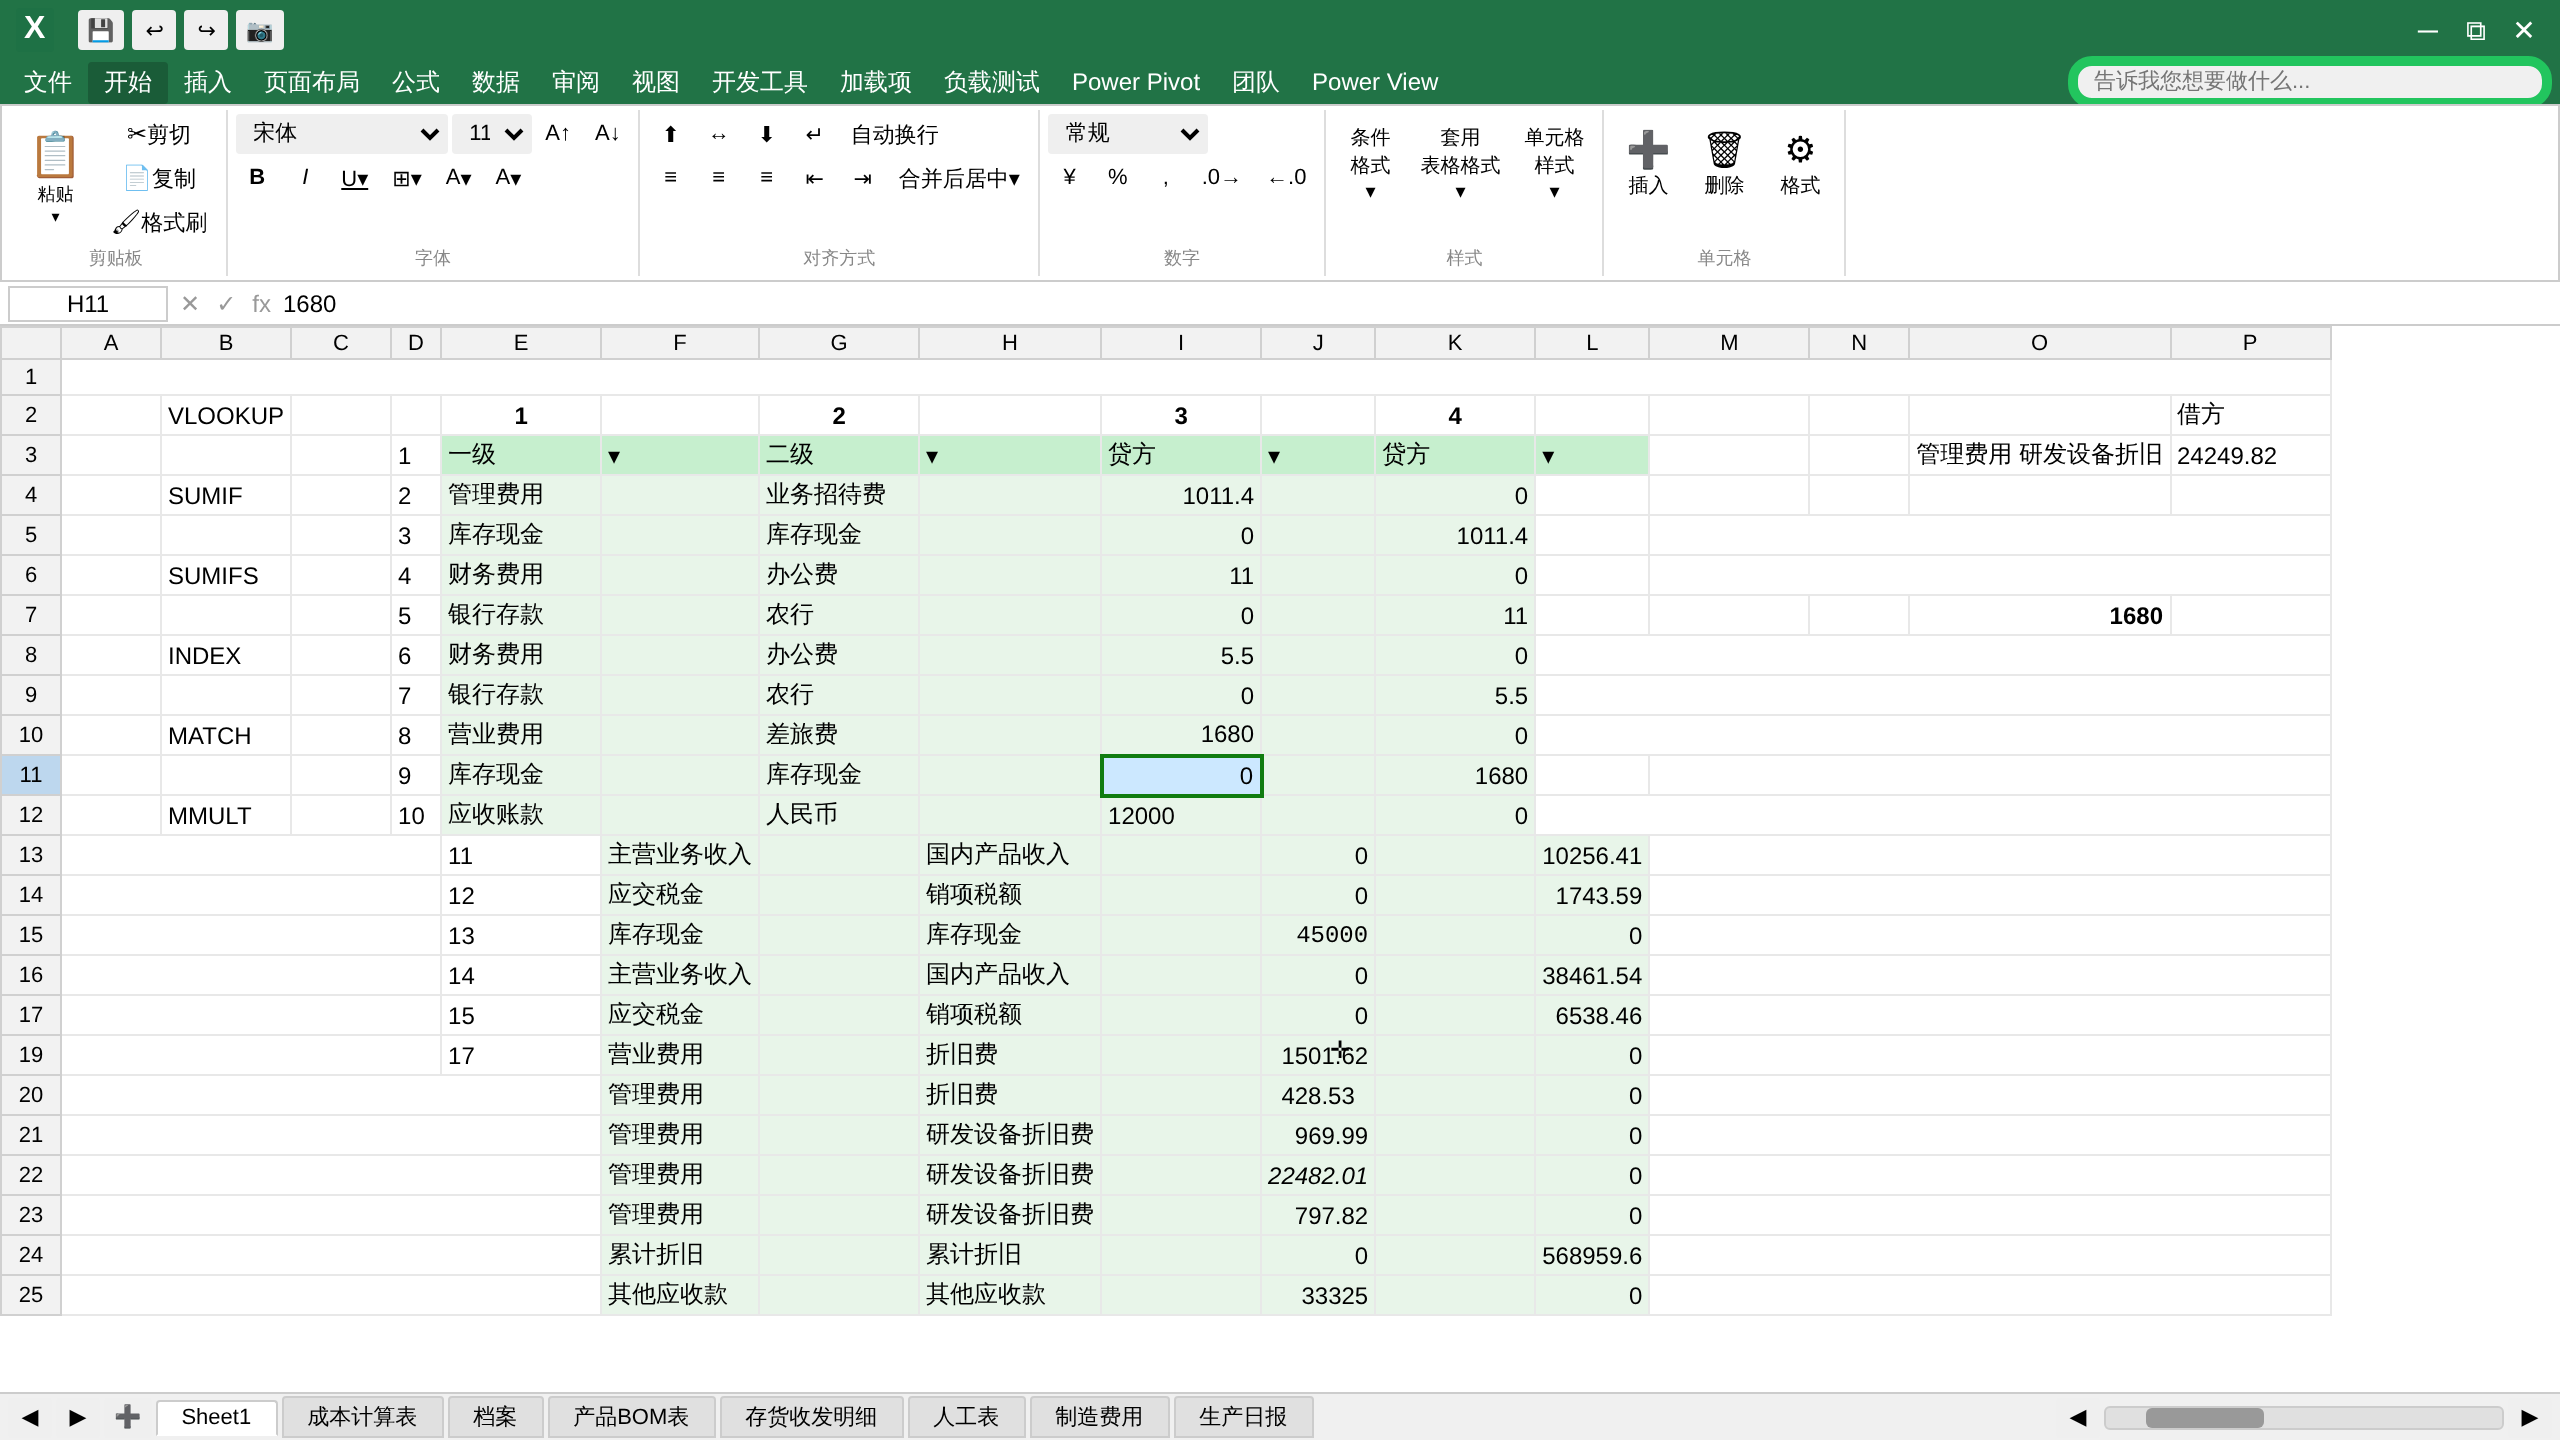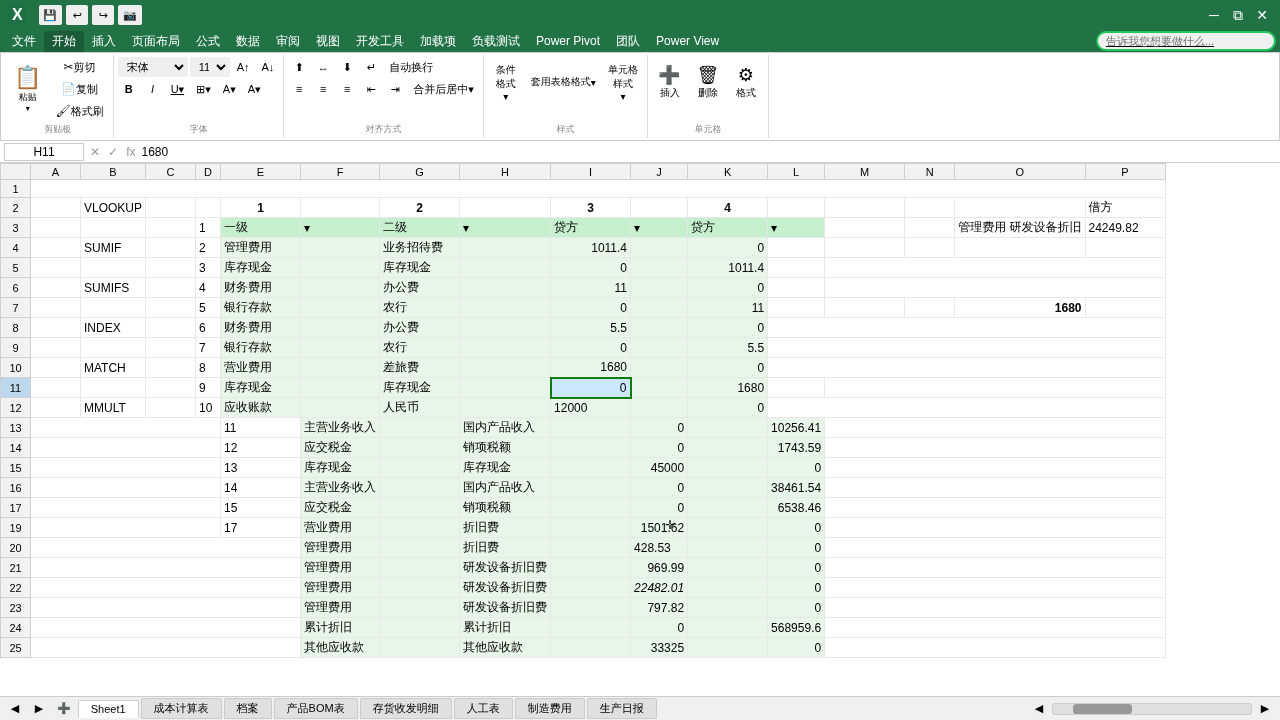--- a/index.html
+++ b/index.html
@@ -171,26 +171,25 @@
       height: 20px;
     }
     .rb-btn-large {
       flex-direction: column;
       height: 50px;
       font-size: 10px;
       min-width: 36px;
     }
     .search-box {
       background: #f0f0f0;
-      border: 2px solid #22c55e;
+      border: 5px solid #22c55e;
       border-radius: 12px;
       padding: 2px 8px;
       font-size: 11px;
-      width: 180px;
-      text-decoration: underline;
+      width: 242px;
     }
   </style>
 </head>
 <body>
 
 <div style="width:1280px; height:720px; display:flex; flex-direction:column; overflow:hidden;">
 
   <div class="title-bar">
     <div style="display:flex; align-items:center; gap:6px;">
       <span style="font-size:16px; color:#fff; font-weight:bold; background:#1e7145; padding:2px 4px; border-radius:2px;">X</span>
@@ -240,21 +239,21 @@
           <div class="rb-btn"><span style="font-size:12px;">✂</span> 剪切</div>
           <div class="rb-btn"><span style="font-size:12px;">📄</span> 复制</div>
           <div class="rb-btn"><span style="font-size:12px;">🖌</span> 格式刷</div>
         </div>
       </div>
       <div class="rb-group-name">剪贴板</div>
     </div>
 
     <div class="rb-group">
       <div class="rb-tools" style="gap:2px;">
-        <select class="rb-btn" style="width:70px;"><option>宋体</option></select>
+        <select class="rb-btn" style="width:106px;"><option>宋体</option></select>
         <select class="rb-btn" style="width:40px;"><option>11</option></select>
         <div class="rb-btn">A↑</div>
         <div class="rb-btn">A↓</div>
       </div>
       <div class="rb-tools" style="gap:2px; margin-top:2px;">
         <div class="rb-btn" style="font-weight:bold;">B</div>
         <div class="rb-btn" style="font-style:italic;">I</div>
         <div class="rb-btn" style="text-decoration:underline;">U▾</div>
         <div class="rb-btn">⊞▾</div>
         <div class="rb-btn">A<span style="display:block;height:3px;background:yellow;"></span>▾</div>
@@ -275,29 +274,42 @@
         <div class="rb-btn">≡</div>
         <div class="rb-btn">≡</div>
         <div class="rb-btn">≡</div>
         <div class="rb-btn">⇤</div>
         <div class="rb-btn">⇥</div>
         <div class="rb-btn">合并后居中▾</div>
       </div>
       <div class="rb-group-name">对齐方式</div>
     </div>
 
+    <div class="rb-group">
+      <div class="rb-tools">
+        <select class="rb-btn" style="width:80px;"><option>常规</option></select>
+      </div>
+      <div class="rb-tools" style="margin-top:2px;">
+        <div class="rb-btn">¥</div>
+        <div class="rb-btn">%</div>
+        <div class="rb-btn">,</div>
+        <div class="rb-btn">.0→</div>
+        <div class="rb-btn">←.0</div>
+      </div>
+      <div class="rb-group-name">数字</div>
+    </div>
 
     <div class="rb-group">
       <div class="rb-tools">
         <div class="rb-btn rb-btn-large" style="flex-direction:column;">
           <span>条件</span>
             <span>格式</span>
             <span>▾</span>
         </div>
-        <div class="rb-btn rb-btn-large" style="flex-direction:row;">
+        <div class="rb-btn rb-btn-large" style="flex-direction:column;">
           <span>套用</span>
             <span>表格格式</span>
             <span>▾</span>
         </div>
         <div class="rb-btn rb-btn-large" style="flex-direction:column;">
           <span>单元格</span>
             <span>样式</span>
             <span>▾</span>
         </div>
       </div>
@@ -586,21 +598,21 @@
         </tr>
 
         <tr>
           <td class="row-header">15</td>
           <td class="cell" colspan="4"></td>
           <td class="cell">13</td>
           <td class="cell highlighted">库存现金</td>
           <td class="cell highlighted"></td>
           <td class="cell highlighted">库存现金</td>
           <td class="cell highlighted"></td>
-          <td class="cell highlighted" style="text-align:right;">45000</td>
+          <td class="cell highlighted" style="text-align:right;font-family:Liberation Mono, monospace;">45000</td>
           <td class="cell highlighted"></td>
           <td class="cell highlighted" style="text-align:right;">0</td>
           <td class="cell" colspan="5"></td>
         </tr>
 
         <tr>
           <td class="row-header">16</td>
           <td class="cell" colspan="4"></td>
           <td class="cell">14</td>
           <td class="cell highlighted">主营业务收入</td>
@@ -642,21 +654,21 @@
           <td class="cell" colspan="5"></td>
         </tr>
 
         <tr>
           <td class="row-header">20</td>
           <td class="cell" colspan="5"></td>
           <td class="cell highlighted">管理费用</td>
           <td class="cell highlighted"></td>
           <td class="cell highlighted">折旧费</td>
           <td class="cell highlighted"></td>
-          <td class="cell highlighted" style="text-align:left;">428.53</td>
+          <td class="cell highlighted" style="text-align:center;">428.53</td>
           <td class="cell highlighted"></td>
           <td class="cell highlighted" style="text-align:right;">0</td>
           <td class="cell" colspan="5"></td>
         </tr>
 
         <tr>
           <td class="row-header">21</td>
           <td class="cell" colspan="5"></td>
           <td class="cell highlighted">管理费用</td>
           <td class="cell highlighted"></td>

